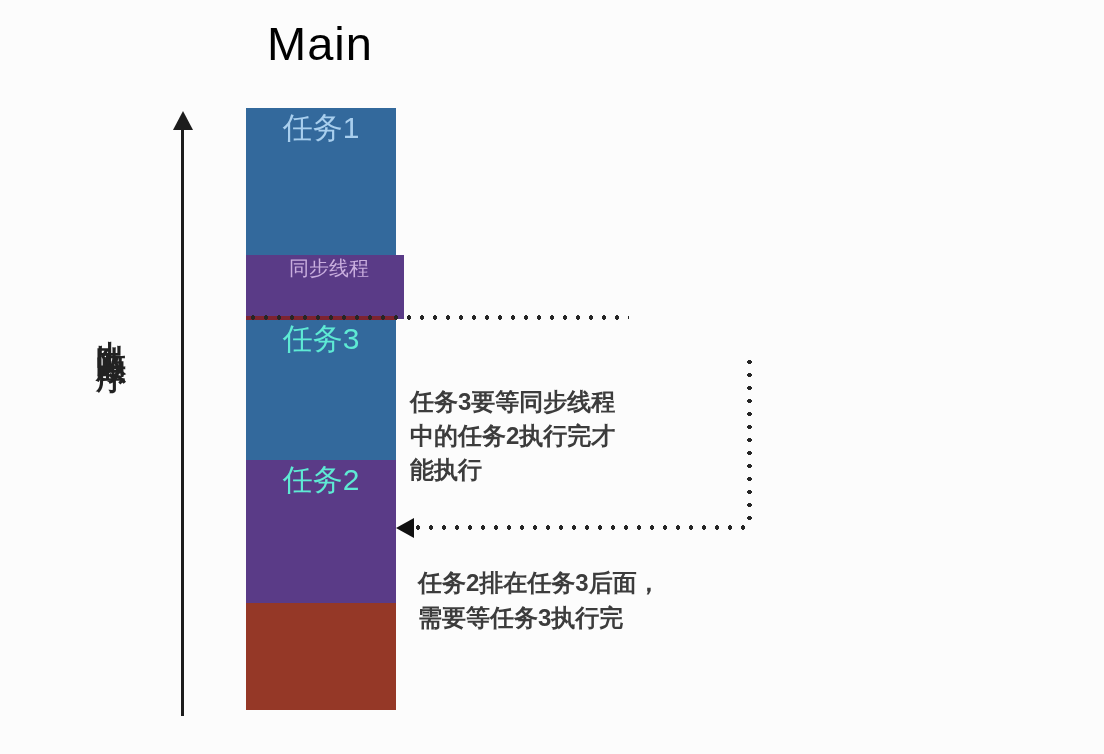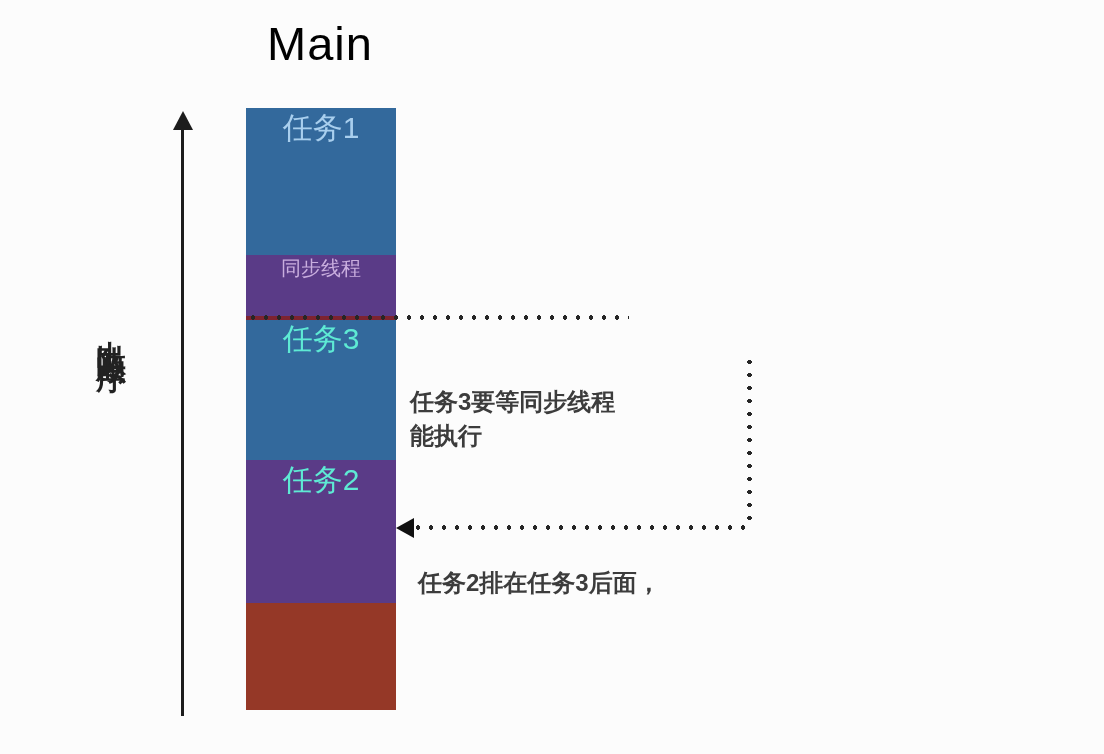--- a/index.html
+++ b/index.html
@@ -93,41 +93,43 @@
 
   <div class="title">Main</div>
 
   <div class="axis-head"></div>
   <div class="axis-line"></div>
   <div class="axis-label">出队顺序</div>
 
   <div class="block b1" style="background-color: rgb(51, 105, 156);">
     <span class="blabel" style="color: rgb(169, 207, 238);">任务1</span>
   </div>
-  <div class="block b2" style="background-color: rgb(90, 59, 135);">
+  <div class="block b2" style="background-color: rgb(90, 59, 135); padding-left: 8px;">
     <span class="blabel" style="color: rgb(201, 174, 222);">同步线程</span>
   </div>
   <div class="block b3" style="background-color: rgb(51, 105, 156);">
     <span class="blabel" style="color: #5eead4;">任务3</span>
   </div>
   <div class="block b4" style="background-color: rgb(90, 59, 135);">
     <span class="blabel" style="color: #5eead4;">任务2</span>
   </div>
   <div class="block b5" style="background-color: rgb(149, 56, 39);">
   </div>
 
   <div class="boundary-red" style="background-color: rgb(125, 35, 48);"></div>
   <div class="dots-h dots-block"></div>
   <div class="dots-v dots-down"></div>
   <div class="dots-h dots-back"></div>
   <div class="arrow-left"></div>
 
 
   <div class="note note-task3" style="color: rgb(60, 60, 60);">
     <div>任务3要等同步线程</div>
+    <div>中的任务2执行完才</div>
     <div>能执行</div>
   </div>
 
   <div class="note note-task2" style="color: rgb(60, 60, 60);">
     <div>任务2排在任务3后面，</div>
+    <div>需要等任务3执行完</div>
   </div>
 
 </div>
 
 </body></html>

